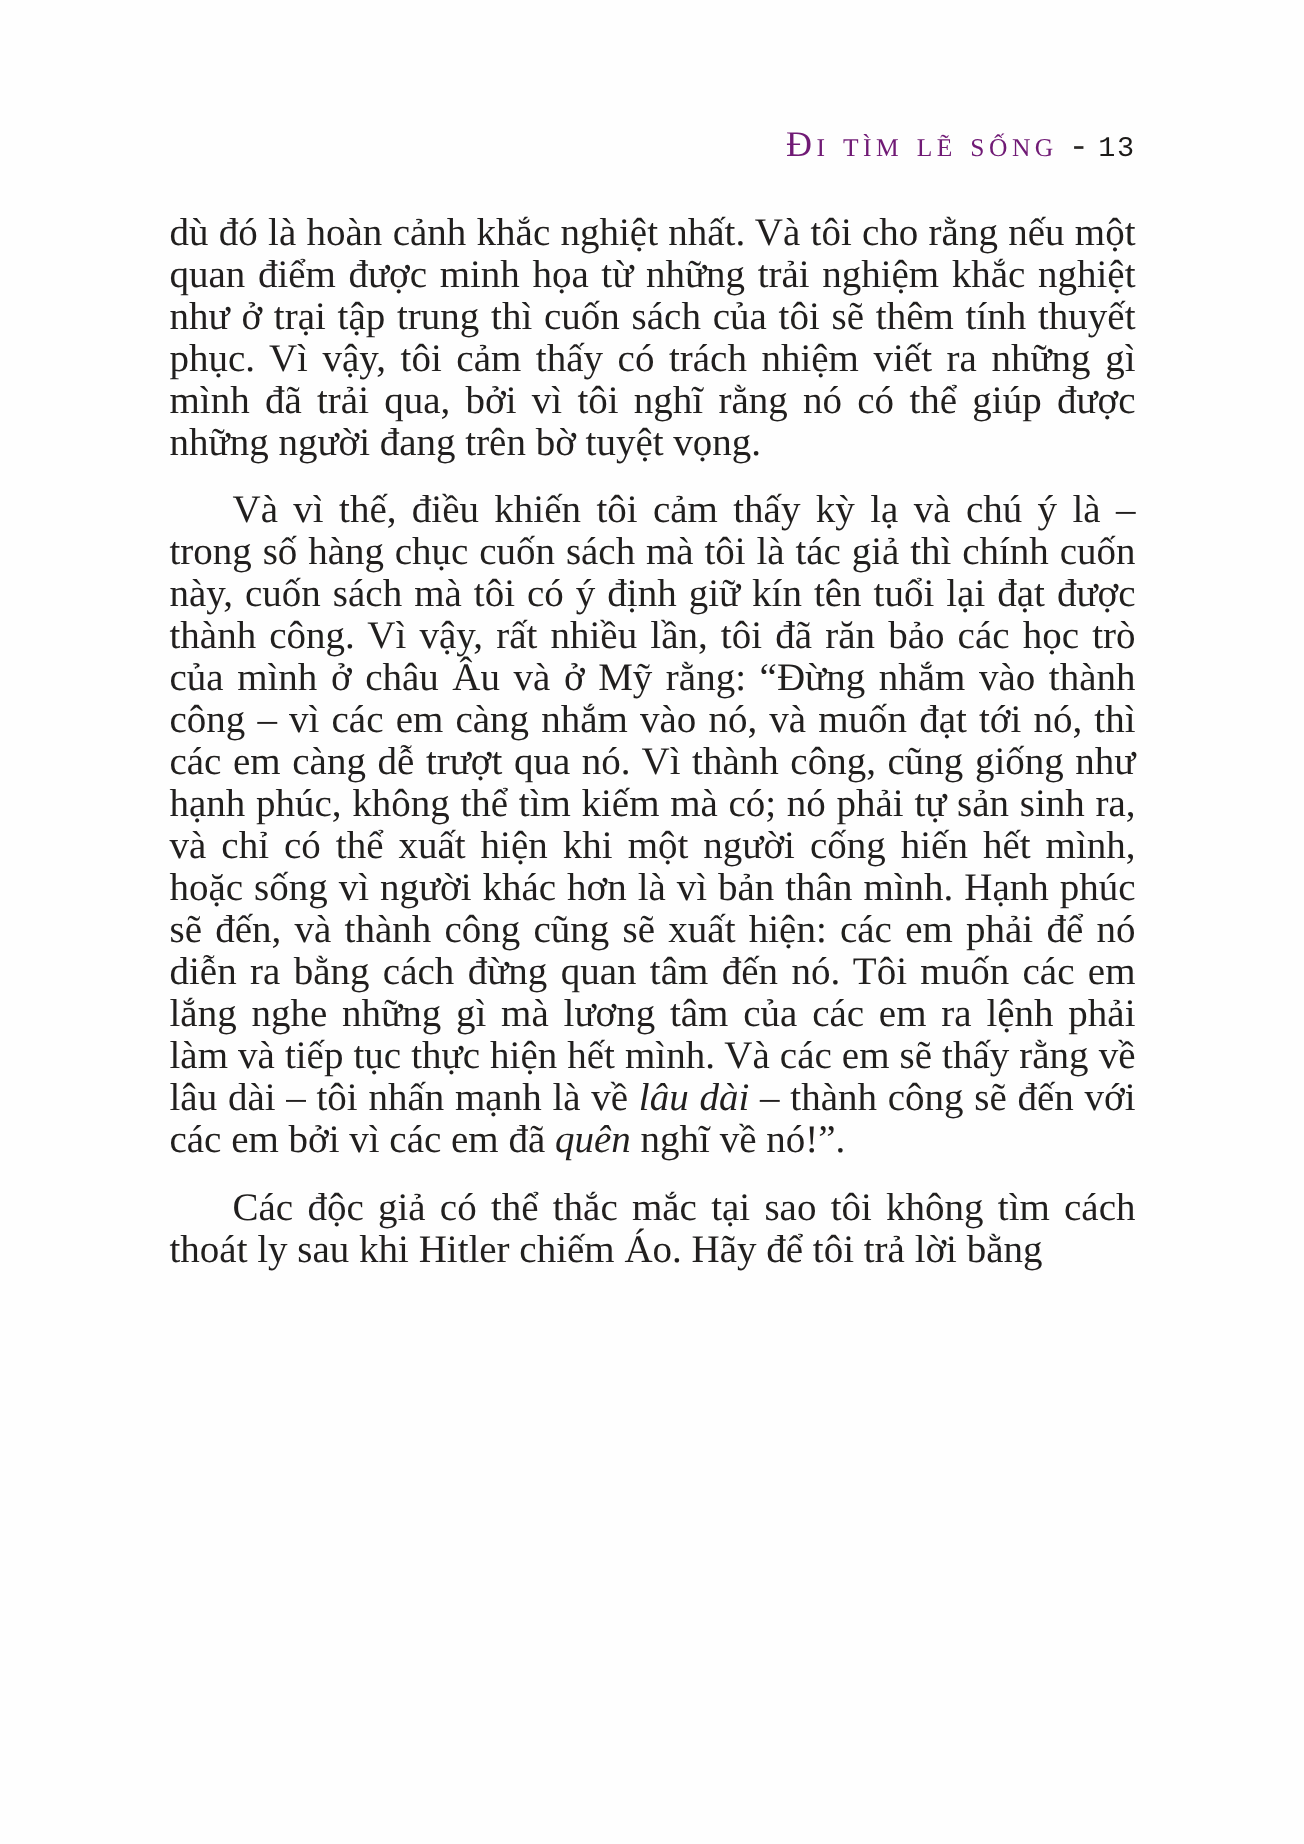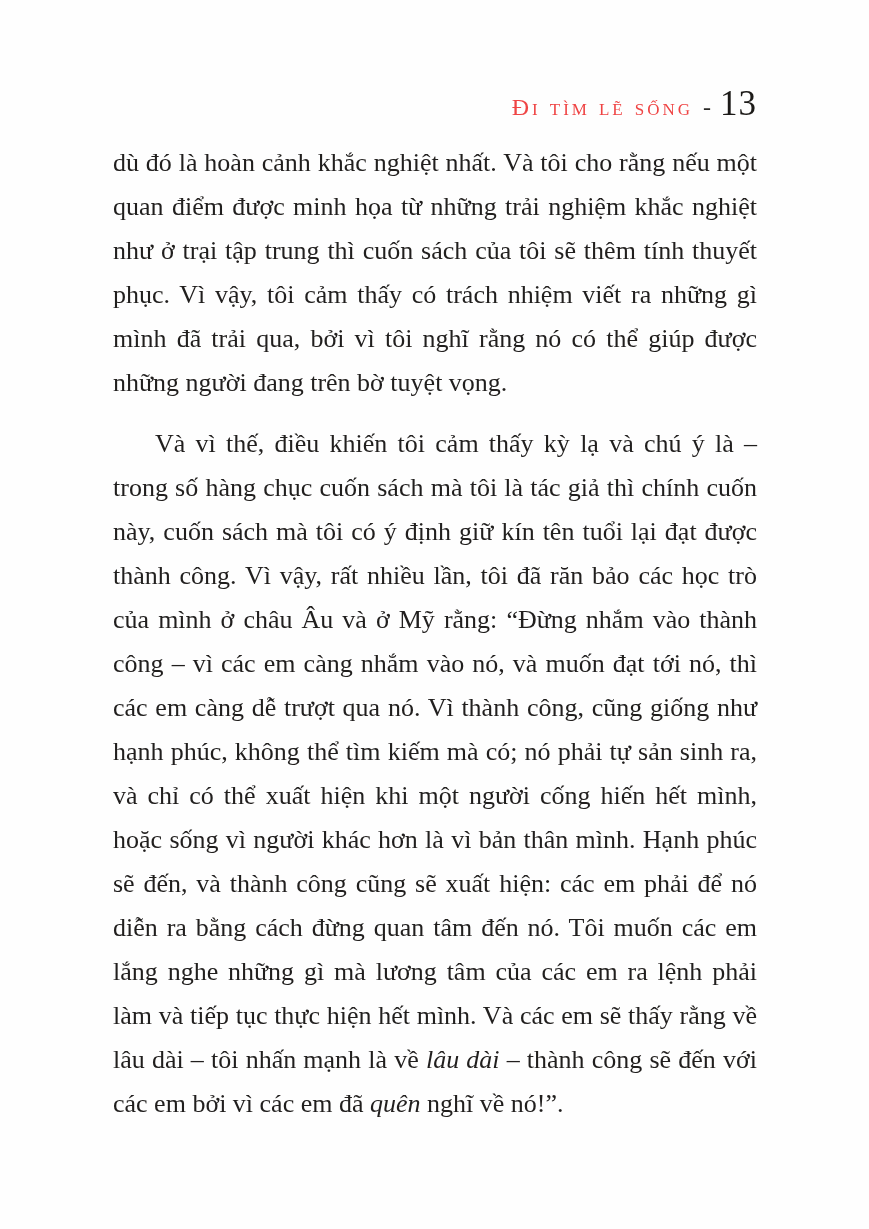--- a/index.html
+++ b/index.html
@@ -23,42 +23,43 @@
     width: 644px;
     display: flex;
     justify-content: flex-end;
     align-items: baseline;
     white-space: nowrap;
   }
   .running-title {
     font-variant: small-caps;
     letter-spacing: 3px;
     font-size: 24px;
-    color: #ef4444;
+    color: #701a75;
   }
   .header-separator {
     font-size: 24px;
     color: #2a2826;
     margin: 0 9px 0 10px;
   }
   .page-number {
-    font-size: 35px;
+    font-size: 19px;
     color: #1c1a18;
     letter-spacing: 1px;
+    font-family: Liberation Mono, monospace;
   }
   .body-text {
     position: absolute;
     top: 141px;
     left: 113px;
     width: 644px;
   }
   .body-text p {
     margin: 0 0 17px 0;
     font-size: 26px;
-    line-height: 44px;
+    line-height: 28px;
     text-align: justify;
     color: #211f1e;
   }
   .body-text p.indent {
     text-indent: 42px;
   }
   .body-text i {
   }
 </style>
 </head>
@@ -68,15 +69,16 @@
 
   <div class="running-header">
     <span class="running-title">Đi tìm lẽ sống</span>
     <span class="header-separator">-</span>
     <span class="page-number">13</span>
   </div>
 
   <div class="body-text">
     <p><span>dù đó là hoàn cảnh khắc nghiệt nhất. Và tôi cho rằng nếu một quan điểm được minh họa từ những trải nghiệm khắc nghiệt như ở trại tập trung thì cuốn sách của tôi sẽ thêm tính thuyết phục. Vì vậy, tôi cảm thấy có trách nhiệm viết ra những gì mình đã trải qua, bởi vì tôi nghĩ rằng nó có thể giúp được những người đang trên bờ tuyệt vọng.</span></p>
     <p class="indent"><span>Và vì thế, điều khiến tôi cảm thấy kỳ lạ và chú ý là – trong số hàng chục cuốn sách mà tôi là tác giả thì chính cuốn này, cuốn sách mà tôi có ý định giữ kín tên tuổi lại đạt được thành công. Vì vậy, rất nhiều lần, tôi đã răn bảo các học trò của mình ở châu Âu và ở Mỹ rằng: “Đừng nhắm vào thành công – vì các em càng nhắm vào nó, và muốn đạt tới nó, thì các em càng dễ trượt qua nó. Vì thành công, cũng giống như hạnh phúc, không thể tìm kiếm mà có; nó phải tự sản sinh ra, và chỉ có thể xuất hiện khi một người cống hiến hết mình, hoặc sống vì người khác hơn là vì bản thân mình. Hạnh phúc sẽ đến, và thành công cũng sẽ xuất hiện: các em phải để nó diễn ra bằng cách đừng quan tâm đến nó. Tôi muốn các em lắng nghe những gì mà lương tâm của các em ra lệnh phải làm và tiếp tục thực hiện hết mình. Và các em sẽ thấy rằng về lâu dài – tôi nhấn mạnh là về </span><i>lâu dài</i><span> – thành công sẽ đến với các em bởi vì các em đã </span><i>quên</i><span> nghĩ về nó!”.</span></p>
+    <p class="indent"><span>Các độc giả có thể thắc mắc tại sao tôi không tìm cách thoát ly sau khi Hitler chiếm Áo. Hãy để tôi trả lời bằng</span></p>
   </div>
 
 </div>
 
 </body></html>

